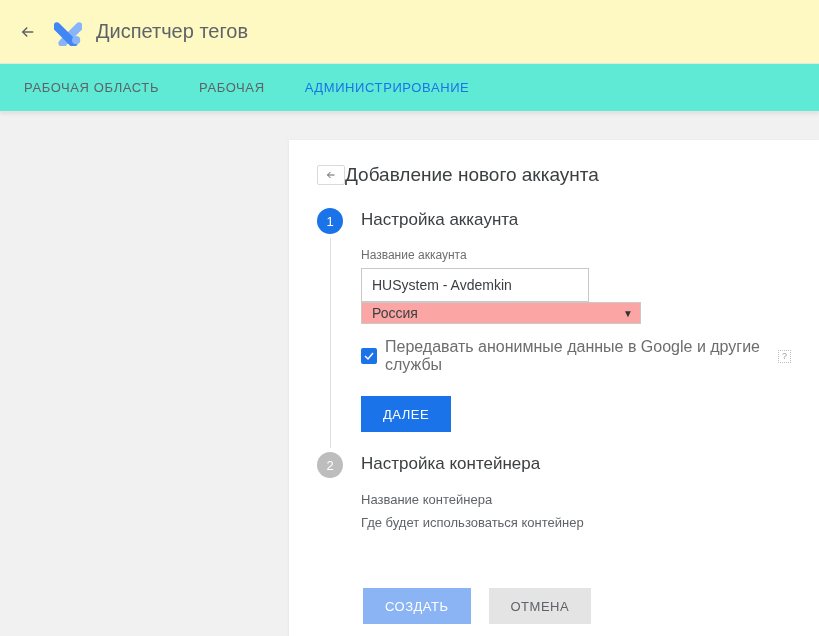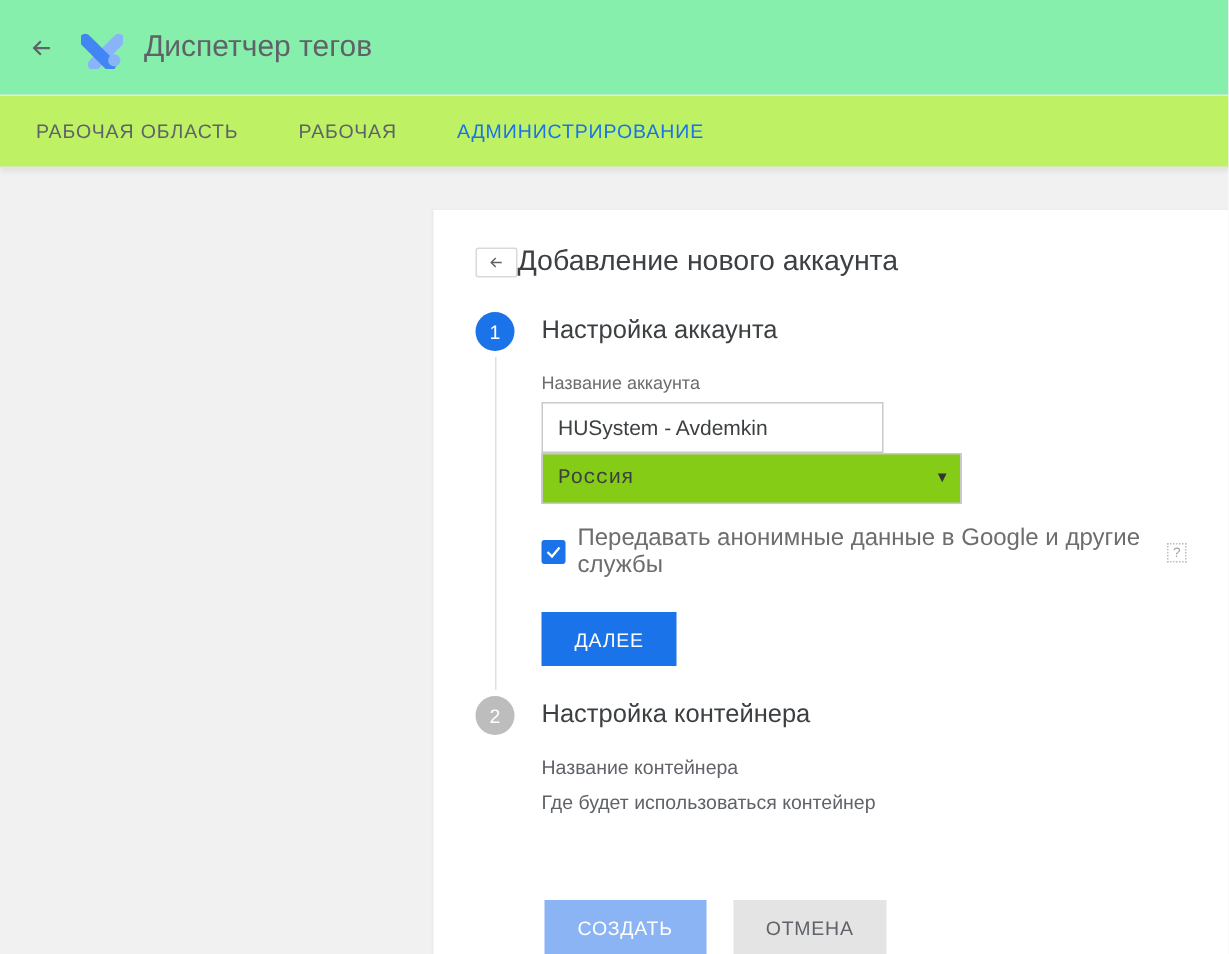--- a/index.html
+++ b/index.html
@@ -6,21 +6,21 @@
   body {
     margin: 0;
     font-family: Arial, "Helvetica Neue", sans-serif;
     background: #f1f1f1;
     color: #3c4043;
     width: 819px;
     height: 636px;
     overflow: hidden;
   }
   .header {
-    background: #86efac;
+    background: #fef9c3;
     height: 64px;
     display: flex;
     align-items: center;
     padding: 0 8px;
     border-bottom: 1px solid #e8e8e8;
   }
   .back-arrow {
     width: 40px;
     height: 40px;
     display: flex;
@@ -34,21 +34,21 @@
     height: 28px;
     margin-left: 6px;
     margin-right: 14px;
   }
   .app-title {
     font-size: 20px;
     color: #5f6368;
     font-weight: 400;
   }
   .tabs {
-    background: #bef264;
+    background: #5eead4;
     height: 48px;
     display: flex;
     align-items: center;
     padding: 0 24px;
     gap: 40px;
     border-bottom: 1px solid #e4e4e4;
     box-shadow: 0 2px 4px rgba(0,0,0,0.08);
   }
   .tab {
     font-size: 13px;
@@ -152,30 +152,30 @@
     display: block;
     font-family: inherit;
   }
   .field-group { }
   .select-wrap {
     position: relative;
     width: 280px;
   }
   .select-wrap select {
     width: 100%;
-    height: 34px;
+    height: 22px;
     border: 1px solid #c9c9c9;
     padding: 0 10px;
     font-size: 14px;
     color: #3c4043;
-    background: #84cc16;
+    background: #fca5a5;
     appearance: none;
     -webkit-appearance: none;
     outline: none;
-    font-family: Liberation Mono, monospace;
+    font-family: Liberation Sans, sans-serif;
   }
   .select-caret {
     position: absolute;
     right: 8px;
     top: 50%;
     transform: translateY(-50%);
     pointer-events: none;
     font-size: 10px;
     color: #333;
   }

